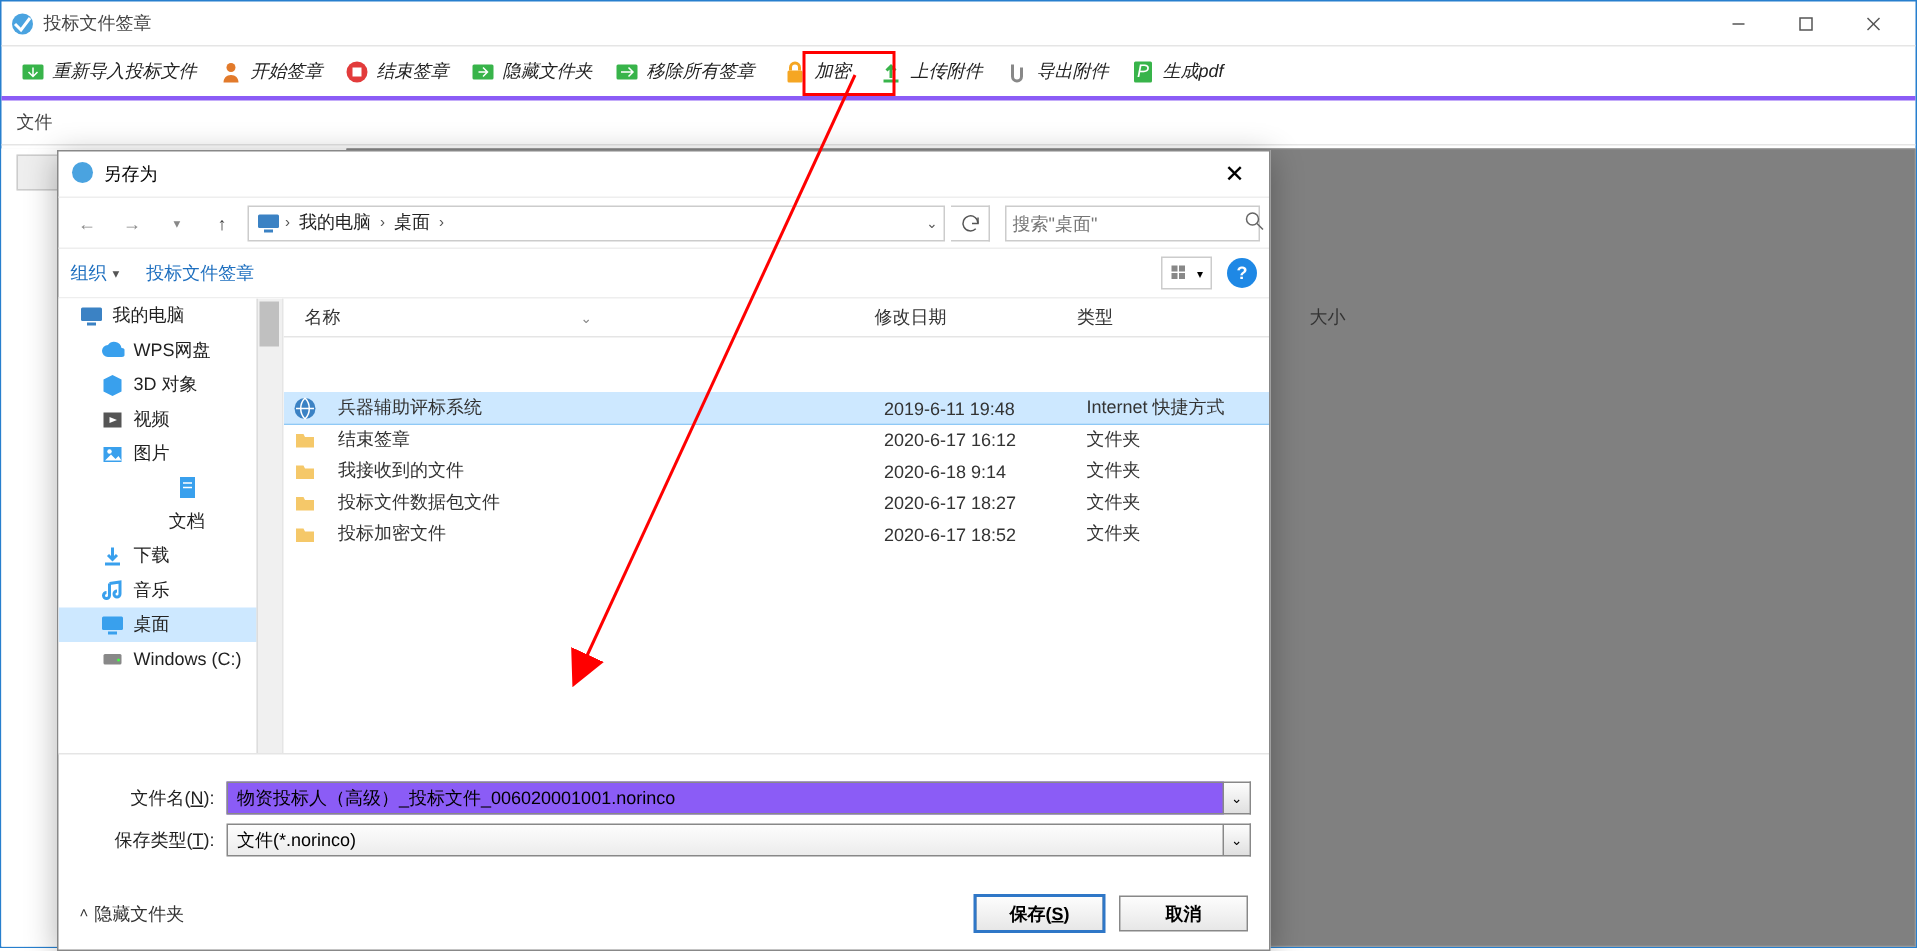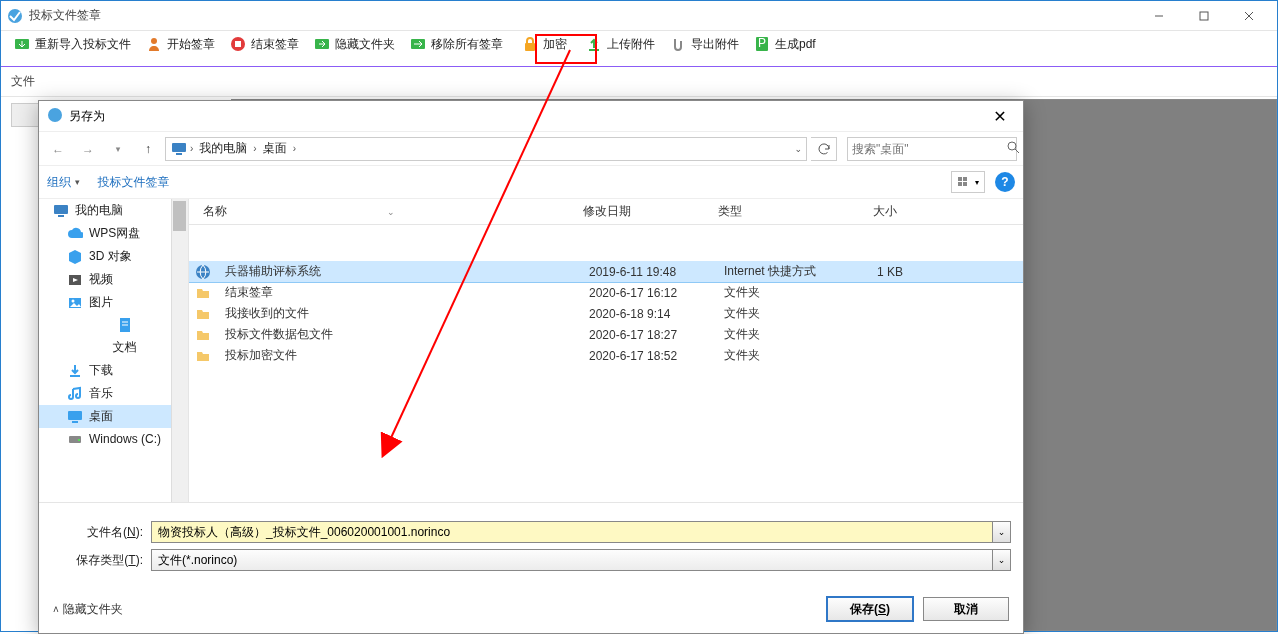--- a/index.html
+++ b/index.html
@@ -5,32 +5,32 @@
 * { box-sizing: border-box; margin: 0; padding: 0; font-family: "Microsoft YaHei", "Segoe UI", sans-serif; font-size: 12px; }
 body { background: #fff; width: 1280px; height: 634px; overflow: hidden; position: relative; }
 
 
 .app-window { border: 1px solid #277fce; width: 1278px; height: 632px; position: absolute; top: 0; left: 0; background: #fff; }
 .app-titlebar { height: 30px; display: flex; align-items: center; padding: 0 6px; border-bottom: 1px solid #e5e5e5; }
 .app-titlebar .app-icon { width: 16px; height: 16px; margin-right: 6px; }
 .app-titlebar .title-text { color: #444; flex: 0 0 auto; }
 .app-titlebar .spacer { flex: 1; }
 .win-btn { width: 45px; height: 28px; display: flex; align-items: center; justify-content: center; color: #555; }
-.app-toolbar { height: 36px; display: flex; align-items: flex-start; gap: 2px; padding: 0 6px; border-bottom: 1px solid #8b5cf6; }
+.app-toolbar { height: 36px; display: flex; align-items: center; gap: 2px; padding: 0 6px; border-bottom: 3px solid #8b5cf6; font-style: italic; }
 .tb-btn { display: flex; align-items: center; gap: 4px; padding: 4px 6px; color: #222; }
 .tb-btn .ic { width: 18px; height: 18px; display:flex; align-items:center; justify-content:center; }
 .highlight-box { position:absolute; border: 2px solid #f00; pointer-events:none; }
 .app-sublabel { padding: 6px 10px; color: #444; border-bottom:1px solid #e5e5e5;}
 .under-area { height: 24px; background:#eee; border:1px solid #ccc; margin:4px 10px 0 10px; width:70px;}
 .app-content { position:absolute; top:98px; left:0; right:0; bottom:0; background:#f4f4f4;}
 .doc-area { position:absolute; top:0; left:230px; right:0; bottom:0; background:#808080; border:1px solid #888;}
 .doc-area-left { position:absolute; top:0; left:0; width:230px; bottom:0; background:#fff;}
 
 
-.saveas { position: absolute; top: 100px; left: 38px; width: 986px; height: 534px; background: #fff; border: 1px solid #888; box-shadow: 0 4px 20px rgba(0,0,0,.3); display:flex; flex-direction:column;}
+.saveas { position: absolute; top: 100px; left: 38px; width: 809px; height: 534px; background: #fff; border: 1px solid #888; box-shadow: 0 4px 20px rgba(0,0,0,.3); display:flex; flex-direction:column;}
 .saveas-title { height: 30px; display:flex; align-items:center; padding: 0 8px; }
 .saveas-title .spacer { flex:1;}
 .dlg-close { width:30px; height:24px; display:flex; align-items:center; justify-content:center; font-size:16px;}
 .nav-row { height: 34px; display:flex; align-items:center; padding: 0 6px; gap:4px; border-top:1px solid #eee;}
 .nav-arrow { width:26px; height:26px; display:flex; align-items:center; justify-content:center; color:#888;}
 .nav-arrow.enabled{ color:#333;}
 .breadcrumb { flex:1; height:24px; border:1px solid #ccc; display:flex; align-items:center; padding:0 4px; gap:2px; background:#fff;}
 .breadcrumb .bc-seg { padding:0 4px; color:#222;}
 .breadcrumb .bc-chev { color:#555; font-size:10px;}
 .bc-monitor{width:18px;height:18px;display:flex;align-items:center;justify-content:center;}
@@ -69,21 +69,21 @@
 .file-row .cell{padding:0 8px;color:#333;}
 .cell-name{flex:0 0 364px;white-space:nowrap;overflow:hidden;text-overflow:ellipsis;}
 .cell-date{flex:0 0 135px;color:#555;}
 .cell-type{flex:0 0 125px;color:#555;}
 .cell-size{flex:0 0 70px;text-align:right;color:#555;}
 
 .form-area{border-top:1px solid #e5e5e5;padding:18px 12px 8px 12px;}
 .form-row{display:flex;align-items:center;margin-bottom:6px;}
 .form-label{width:100px;text-align:right;padding-right:8px;color:#222;}
 .form-row u{text-decoration:underline;}
-.form-input{flex:1;height:22px;border:1px solid #888;padding:0 6px;background:#fef9c3;}
+.form-input{flex:1;height:22px;border:1px solid #888;padding:0 6px;background:#8b5cf6;}
 .form-input.combo{background:linear-gradient(#fdfdfd,#ececec);}
 .combo-arrow{width:18px;height:22px;border:1px solid #888;border-left:none;display:flex;align-items:center;justify-content:center;background:linear-gradient(#fdfdfd,#e0e0e0);}
 
 .footer{height:48px;display:flex;align-items:center;padding:0 14px;gap:10px;}
 .footer .hide-link{display:flex;align-items:center;gap:4px;color:#333;}
 .footer .spacer{flex:1;}
 .btn{width:86px;height:24px;border:1px solid #888;background:linear-gradient(#fdfdfd,#e7e7e7);display:flex;align-items:center;justify-content:center;font-weight:bold;}
 .btn.primary{outline:2px solid #2f77c7;outline-offset:-1px;}
 
 

